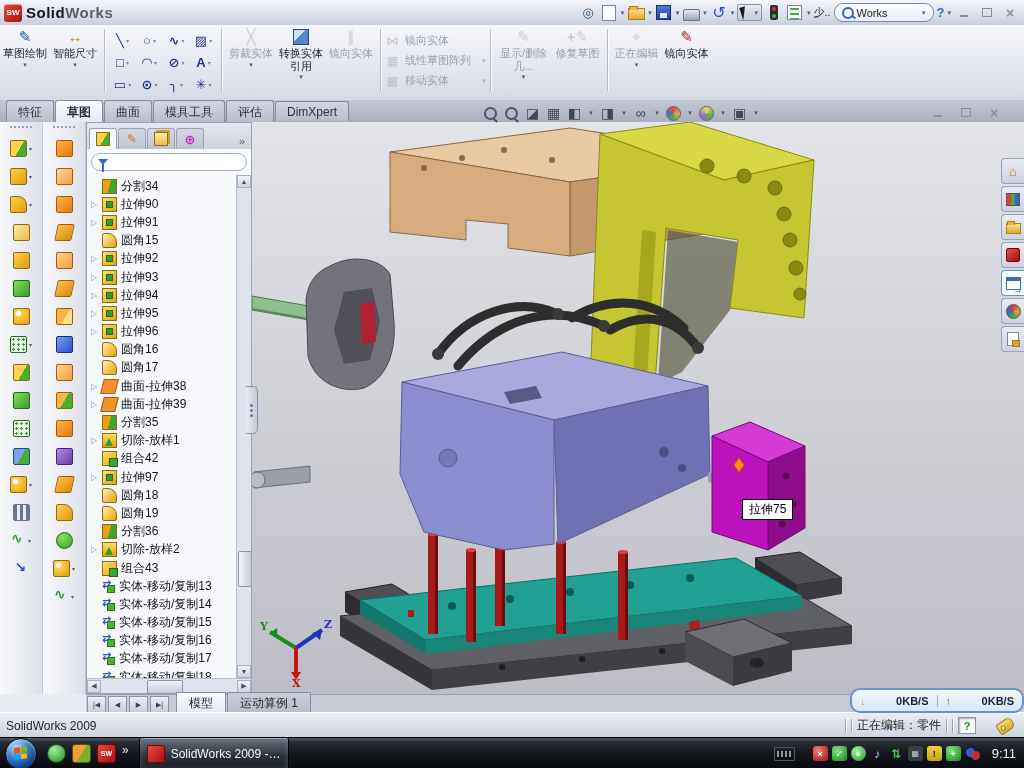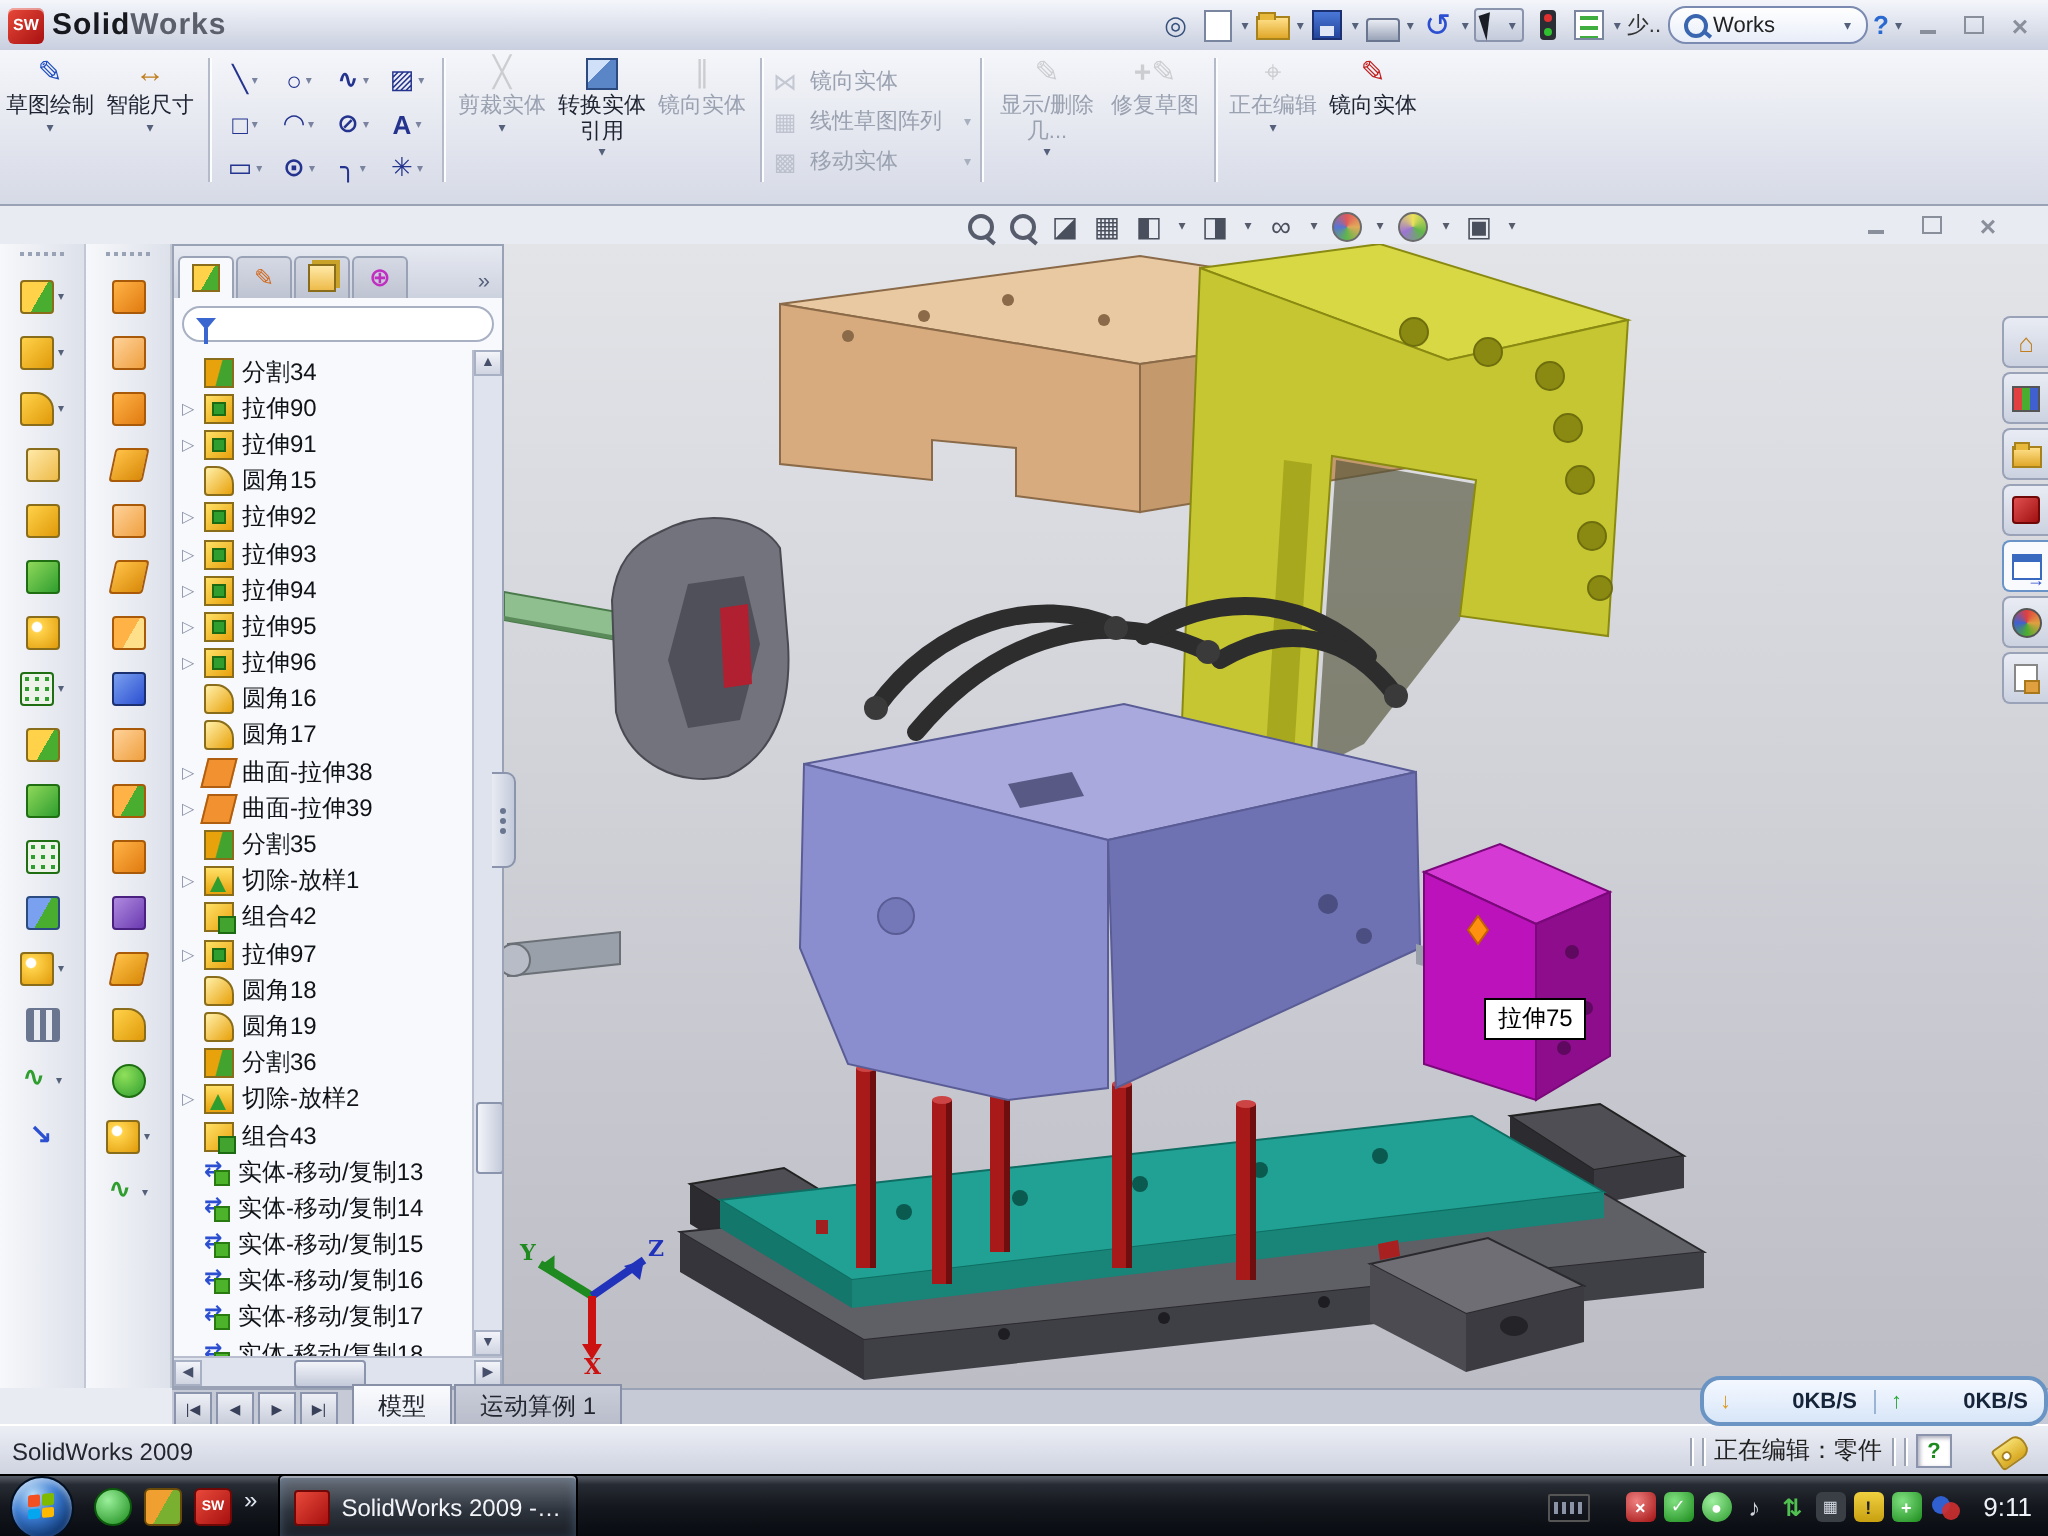--- a/index.html
+++ b/index.html
@@ -382,20 +382,23 @@
       <span class="cico">⌖</span>
       <span>正在编辑</span>
       <span class="carr">▾</span>
     </div>
     <div class="cbtn">
       <span class="cico" style="color:#c02020;">✎</span>
       <span>镜向实体</span>
     </div>
   </div>
 
+  <div id="tabsrow">
+    
+  <span class="rtab">特征</span><span class="rtab active">草图</span><span class="rtab">曲面</span><span class="rtab">模具工具</span><span class="rtab">评估</span><span class="rtab">DimXpert</span></div>
 
   <div id="leftcols">
     <div class="tcol">
       <div class="grip"></div>
       <div>
 
       <div class="tcell arr">
             <i class="tbi v-gold2"></i>
           </div>
           <div class="tcell arr">

